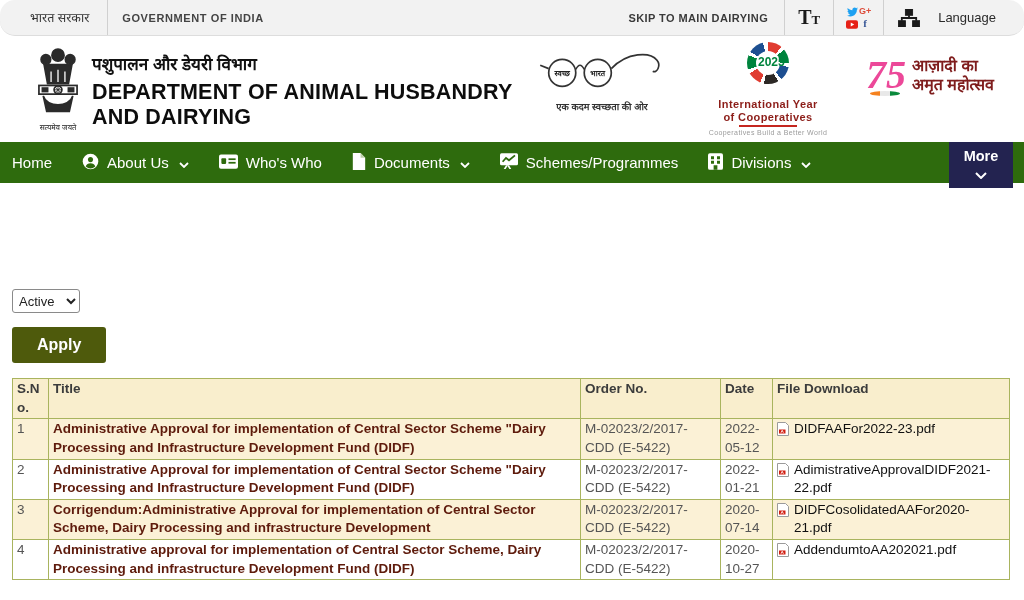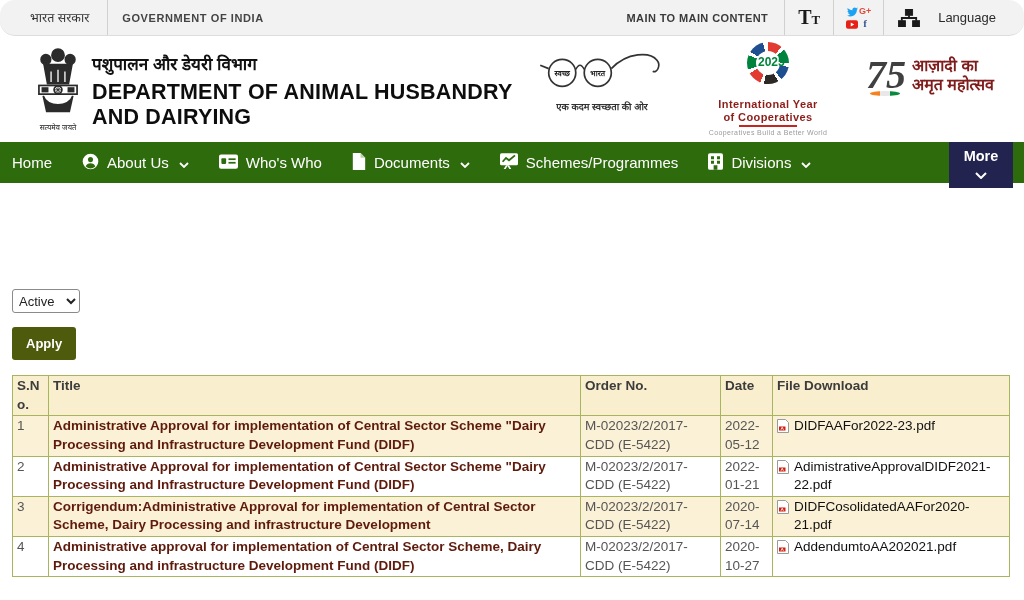--- a/index.html
+++ b/index.html
@@ -40,40 +40,40 @@
   .iyc-ring { position:relative; width:42px; height:42px; margin:0 auto; border-radius:50%;
     background:conic-gradient(#e03c31 0 11%,#fff 11% 14%,#00843d 14% 25%,#fff 25% 28%,#1d4f91 28% 39%,#fff 39% 42%,#2d2926 42% 53%,#fff 53% 56%,#e03c31 56% 67%,#fff 67% 70%,#00843d 70% 81%,#fff 81% 84%,#1d4f91 84% 96%,#fff 96% 100%); }
   .iyc-ring::after { content:""; position:absolute; inset:9px; background:#fff; border-radius:50%; }
   .iyc-year { position:absolute; top:13px; left:11px; z-index:2; color:#00843d; font-weight:bold; font-size:12px; }
   .iyc-title { font-size:11px; font-weight:bold; color:#8c1d18; line-height:1.15; letter-spacing:.4px; margin-top:14px; }
   .iyc-underline { width:58px; height:2px; background:#c5261f; margin:2px auto 2px; }
   .iyc-tag { font-size:7px; color:#9b9b9b; letter-spacing:.4px; }
 
   .amrit { position:absolute; left:866px; top:20px; display:flex; align-items:center; gap:6px; }
   .amrit-num { font-size:40px; line-height:.9; font-weight:bold; font-style:italic;
-    color:#404040; font-family:"Liberation Serif",serif; position:relative; }
+    color:#ec4899; font-family:"Liberation Serif",serif; position:relative; }
   .amrit-num::after { content:""; position:absolute; left:4px; bottom:-3px; width:30px; height:5px;
     border-radius:50%; background:linear-gradient(90deg,#f5821f 0 33%,#e8e8e8 33% 66%,#0a8a3c 66% 100%); }
   .amrit-text { font-size:16px; font-weight:bold; color:#7f1d1d; line-height:1.2; }
 
   
   .mainnav { position:relative; height:41px; background:#2e6b0d; display:flex; align-items:center;
     padding-left:12px; gap:30px; color:#fff; }
   .nav-item { display:flex; align-items:center; gap:8px; font-size:15px; cursor:pointer; white-space:nowrap; }
   .chev { display:inline-block; margin-left:2px; }
   .more-box { position:absolute; top:0; right:11px; width:64px; height:46px; background:#232350;
     display:flex; flex-direction:column; align-items:center; justify-content:center; gap:2px;
     font-size:14.5px; font-weight:bold; cursor:pointer; z-index:3; }
 
   
   .content { padding:0 0 0 12px; }
   .status-select { margin-top:106px; width:68px; height:24px; font-size:13px; color:#222;
     border:1px solid #8a8a8a; border-radius:3px; background:#fff; padding:0 2px; }
   .apply-btn { display:block; margin-top:14px; background:#4e5a0c; color:#fff; font-weight:bold;
-    font-size:13px; border:none; border-radius:3px; padding:9px 14px; cursor:pointer;
+    font-size:16px; border:none; border-radius:3px; padding:9px 25px; cursor:pointer;
     font-family:"Liberation Sans",sans-serif; }
 
   table.docs { margin-top:15px; width:998px; border-collapse:collapse; table-layout:fixed;
     font-size:13.5px; }
   .docs col.c-sno{width:36px;} .docs col.c-title{width:532px;} .docs col.c-order{width:140px;}
   .docs col.c-date{width:52px;} .docs col.c-file{width:auto;}
   .docs th, .docs td { border:1px solid #a9b45e; padding:1px 4px; vertical-align:top;
     text-align:left; line-height:1.38; overflow-wrap:break-word; }
   .docs thead th { background:#f9eecd; color:#3c3c3c; font-weight:bold; }
   .docs tr.odd td { background:#fbf1d6; }
@@ -87,21 +87,21 @@
 </head>
 <body>
 
 <header class="topbar">
   <div class="tb-group">
     <span class="tb-hindi">भारत सरकार</span>
     <span class="tb-sep"></span>
     <span class="tb-gov">GOVERNMENT OF INDIA</span>
   </div>
   <div class="tb-group">
-    <a class="tb-skip">MAIN TO MAIN CONTENT</a>
+    <a class="tb-skip">SKIP TO MAIN DAIRYING</a>
     <span class="tb-sep"></span>
     <span class="tt-icon">
       <span class="tt-big">T</span>
         <span class="tt-small">T</span>
     </span>
     <span class="tb-sep"></span>
     <span class="social">
       <span>
         <svg width="11" height="10" viewBox="0 0 24 20">
             <path fill="#1da1f2" d="M24 2.3c-.9.4-1.8.7-2.8.8 1-.6 1.8-1.6 2.1-2.7-.9.6-2 1-3.1 1.2C19.3.6 18 0 16.6 0c-2.7 0-4.9 2.2-4.9 4.9 0 .4 0 .8.1 1.1C7.7 5.8 4.1 3.9 1.7 1c-.4.7-.7 1.6-.7 2.5 0 1.7.9 3.2 2.2 4.1-.8 0-1.6-.2-2.2-.6v.1c0 2.4 1.7 4.4 3.9 4.8-.4.1-.8.2-1.3.2-.3 0-.6 0-.9-.1.6 2 2.4 3.4 4.6 3.4-1.7 1.3-3.8 2.1-6.1 2.1H0c2.2 1.4 4.8 2.2 7.5 2.2 9.1 0 14-7.5 14-14v-.6c1-.7 1.8-1.6 2.5-2.6z"></path>

